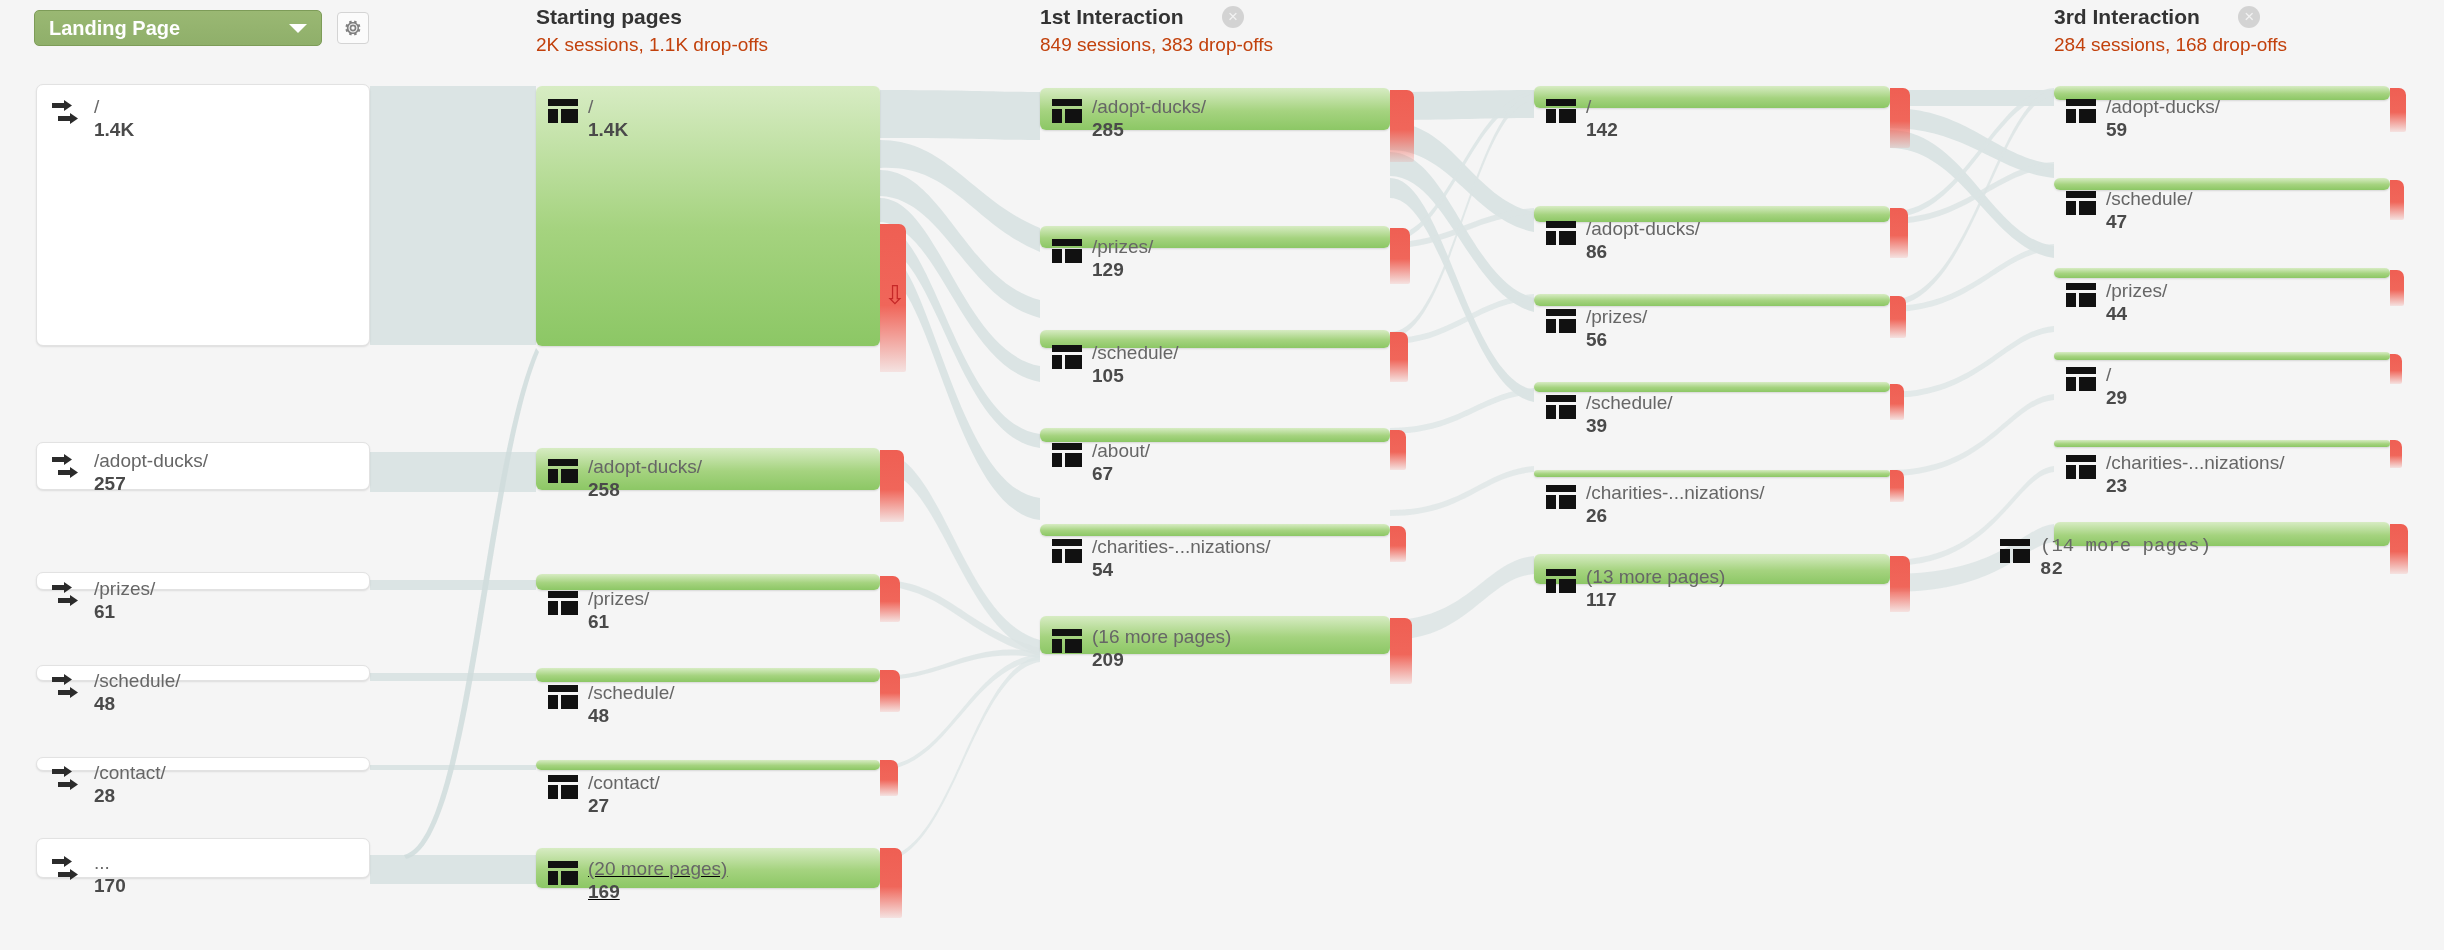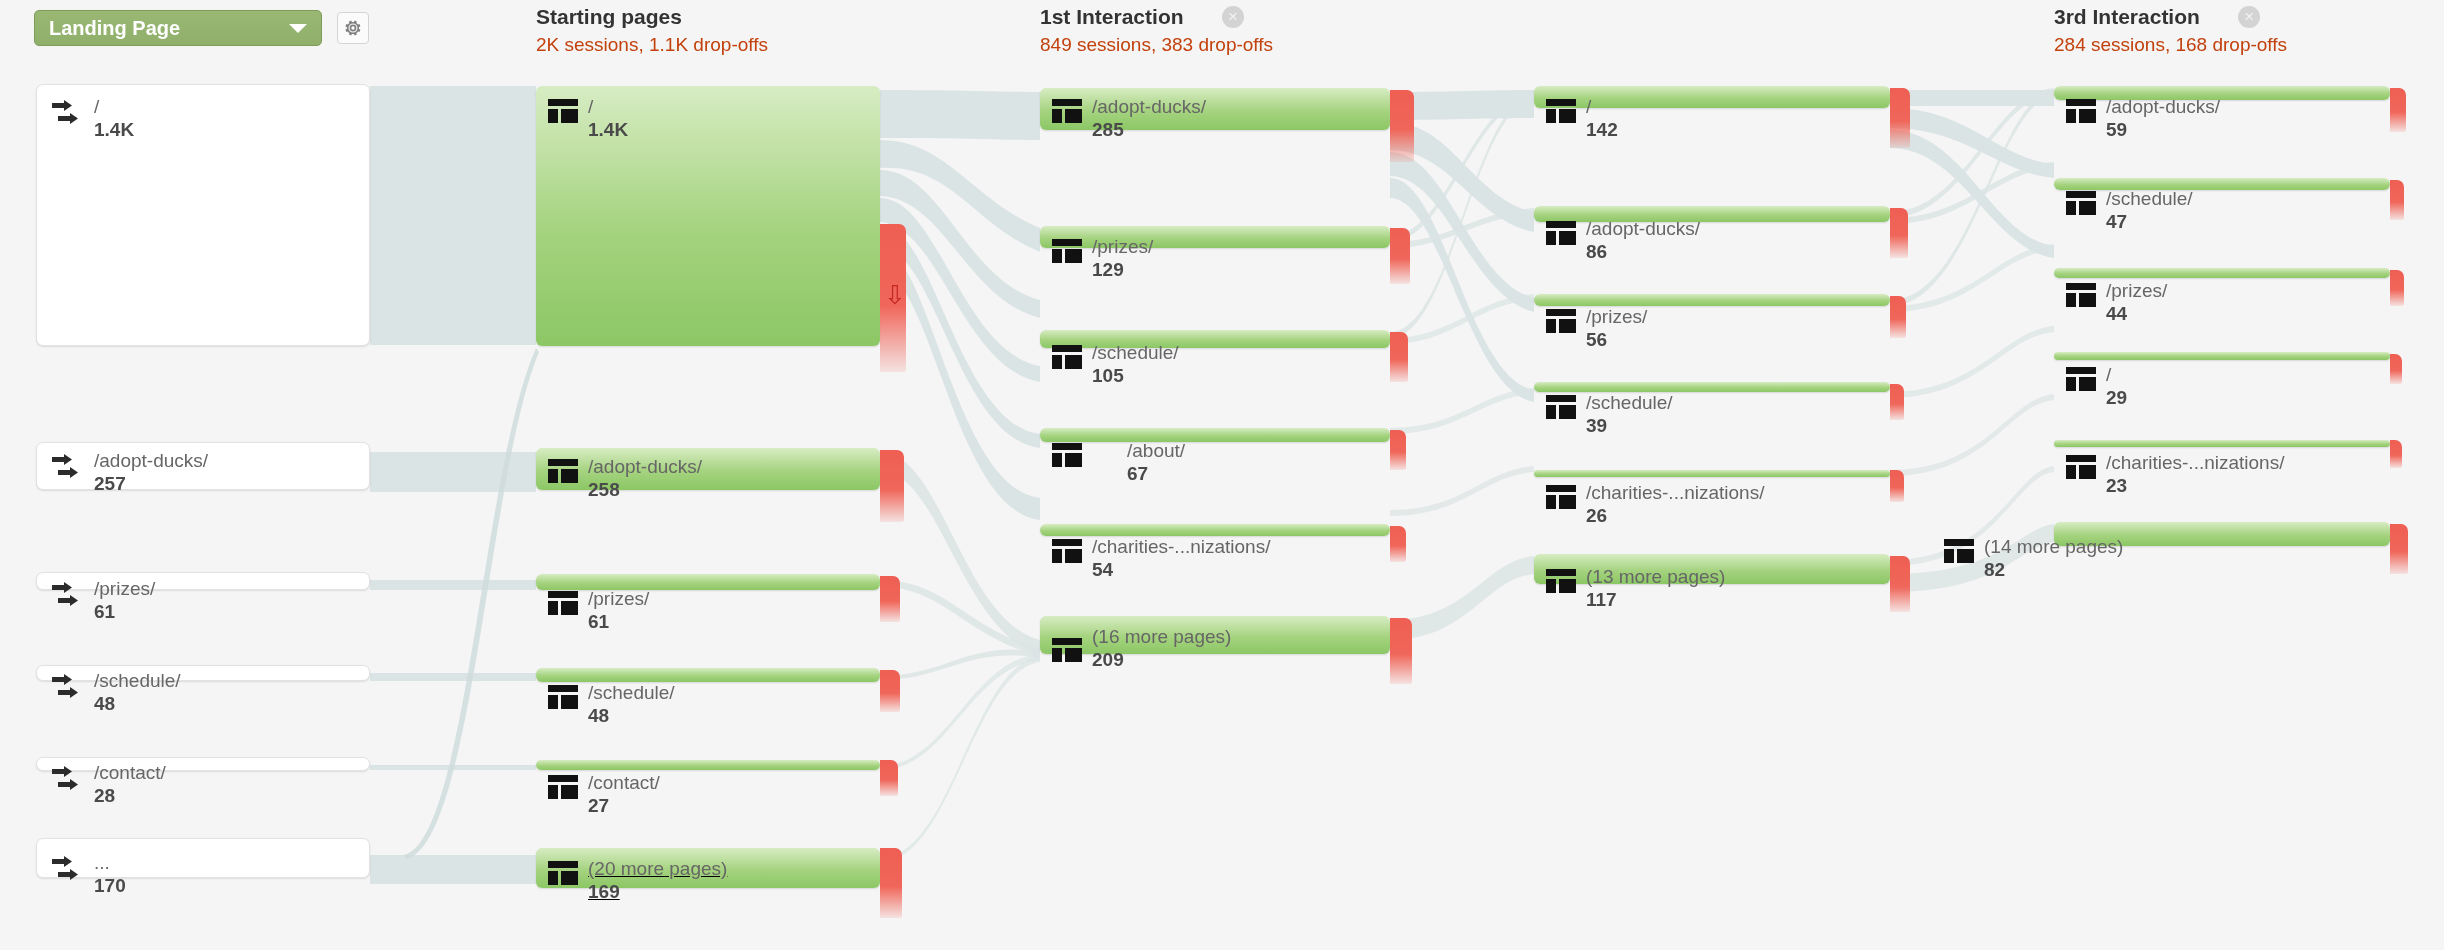--- a/index.html
+++ b/index.html
@@ -426,21 +426,21 @@
       <div class="txt">
         <div class="path">/schedule/</div>
         <div class="cnt">105</div>
       </div>
     </div>
   </div>
 
   <div class="node">
     <div class="page-bar" style="left:1028px; top:428px; width:350px; height:14px;"></div>
     <div class="drop-bar" style="left:1378px; top:430px; width:16px; height:40px;"></div>
-    <div class="node-label" style="left:1040px; top:440px;gap:35px;">
+    <div class="node-label" style="left:1040px; top:440px;">
       <svg class="ico" width="30" height="24" viewBox="0 0 30 24">
         <rect x="0" y="0" width="30" height="7" fill="#111"></rect>
         <rect x="0" y="10" width="10" height="14" fill="#111"></rect>
         <rect x="13" y="10" width="17" height="14" fill="#111"></rect>
       </svg>
       <div class="txt">
         <div class="path">/about/</div>
         <div class="cnt">67</div>
       </div>
     </div>
@@ -458,21 +458,21 @@
       <div class="txt">
         <div class="path">/charities-...nizations/</div>
         <div class="cnt">54</div>
       </div>
     </div>
   </div>
 
   <div class="node">
     <div class="page-bar" style="left:1028px; top:616px; width:350px; height:38px;"></div>
     <div class="drop-bar" style="left:1378px; top:618px; width:22px; height:66px;"></div>
-    <div class="node-label" style="left:1040px; top:626px;align-items:center;">
+    <div class="node-label" style="left:1040px; top:626px;">
       <svg class="ico" width="30" height="24" viewBox="0 0 30 24">
         <rect x="0" y="0" width="30" height="7" fill="#111"></rect>
         <rect x="0" y="10" width="10" height="14" fill="#111"></rect>
         <rect x="13" y="10" width="17" height="14" fill="#111"></rect>
       </svg>
       <div class="txt">
         <div class="path">(16 more pages)</div>
         <div class="cnt">209</div>
       </div>
     </div>
@@ -650,21 +650,21 @@
       <div class="txt">
         <div class="path">/charities-...nizations/</div>
         <div class="cnt">23</div>
       </div>
     </div>
   </div>
 
   <div class="node">
     <div class="page-bar" style="left:2042px; top:522px; width:336px; height:24px;"></div>
     <div class="drop-bar" style="left:2378px; top:524px; width:18px; height:50px;"></div>
-    <div class="node-label" style="left:1932px; top:536px;">
+    <div class="node-label" style="left:1988px; top:536px;font-family:Liberation Mono, monospace;">
       <svg class="ico" width="30" height="24" viewBox="0 0 30 24">
         <rect x="0" y="0" width="30" height="7" fill="#111"></rect>
         <rect x="0" y="10" width="10" height="14" fill="#111"></rect>
         <rect x="13" y="10" width="17" height="14" fill="#111"></rect>
       </svg>
       <div class="txt">
         <div class="path">(14 more pages)</div>
         <div class="cnt">82</div>
       </div>
     </div>

